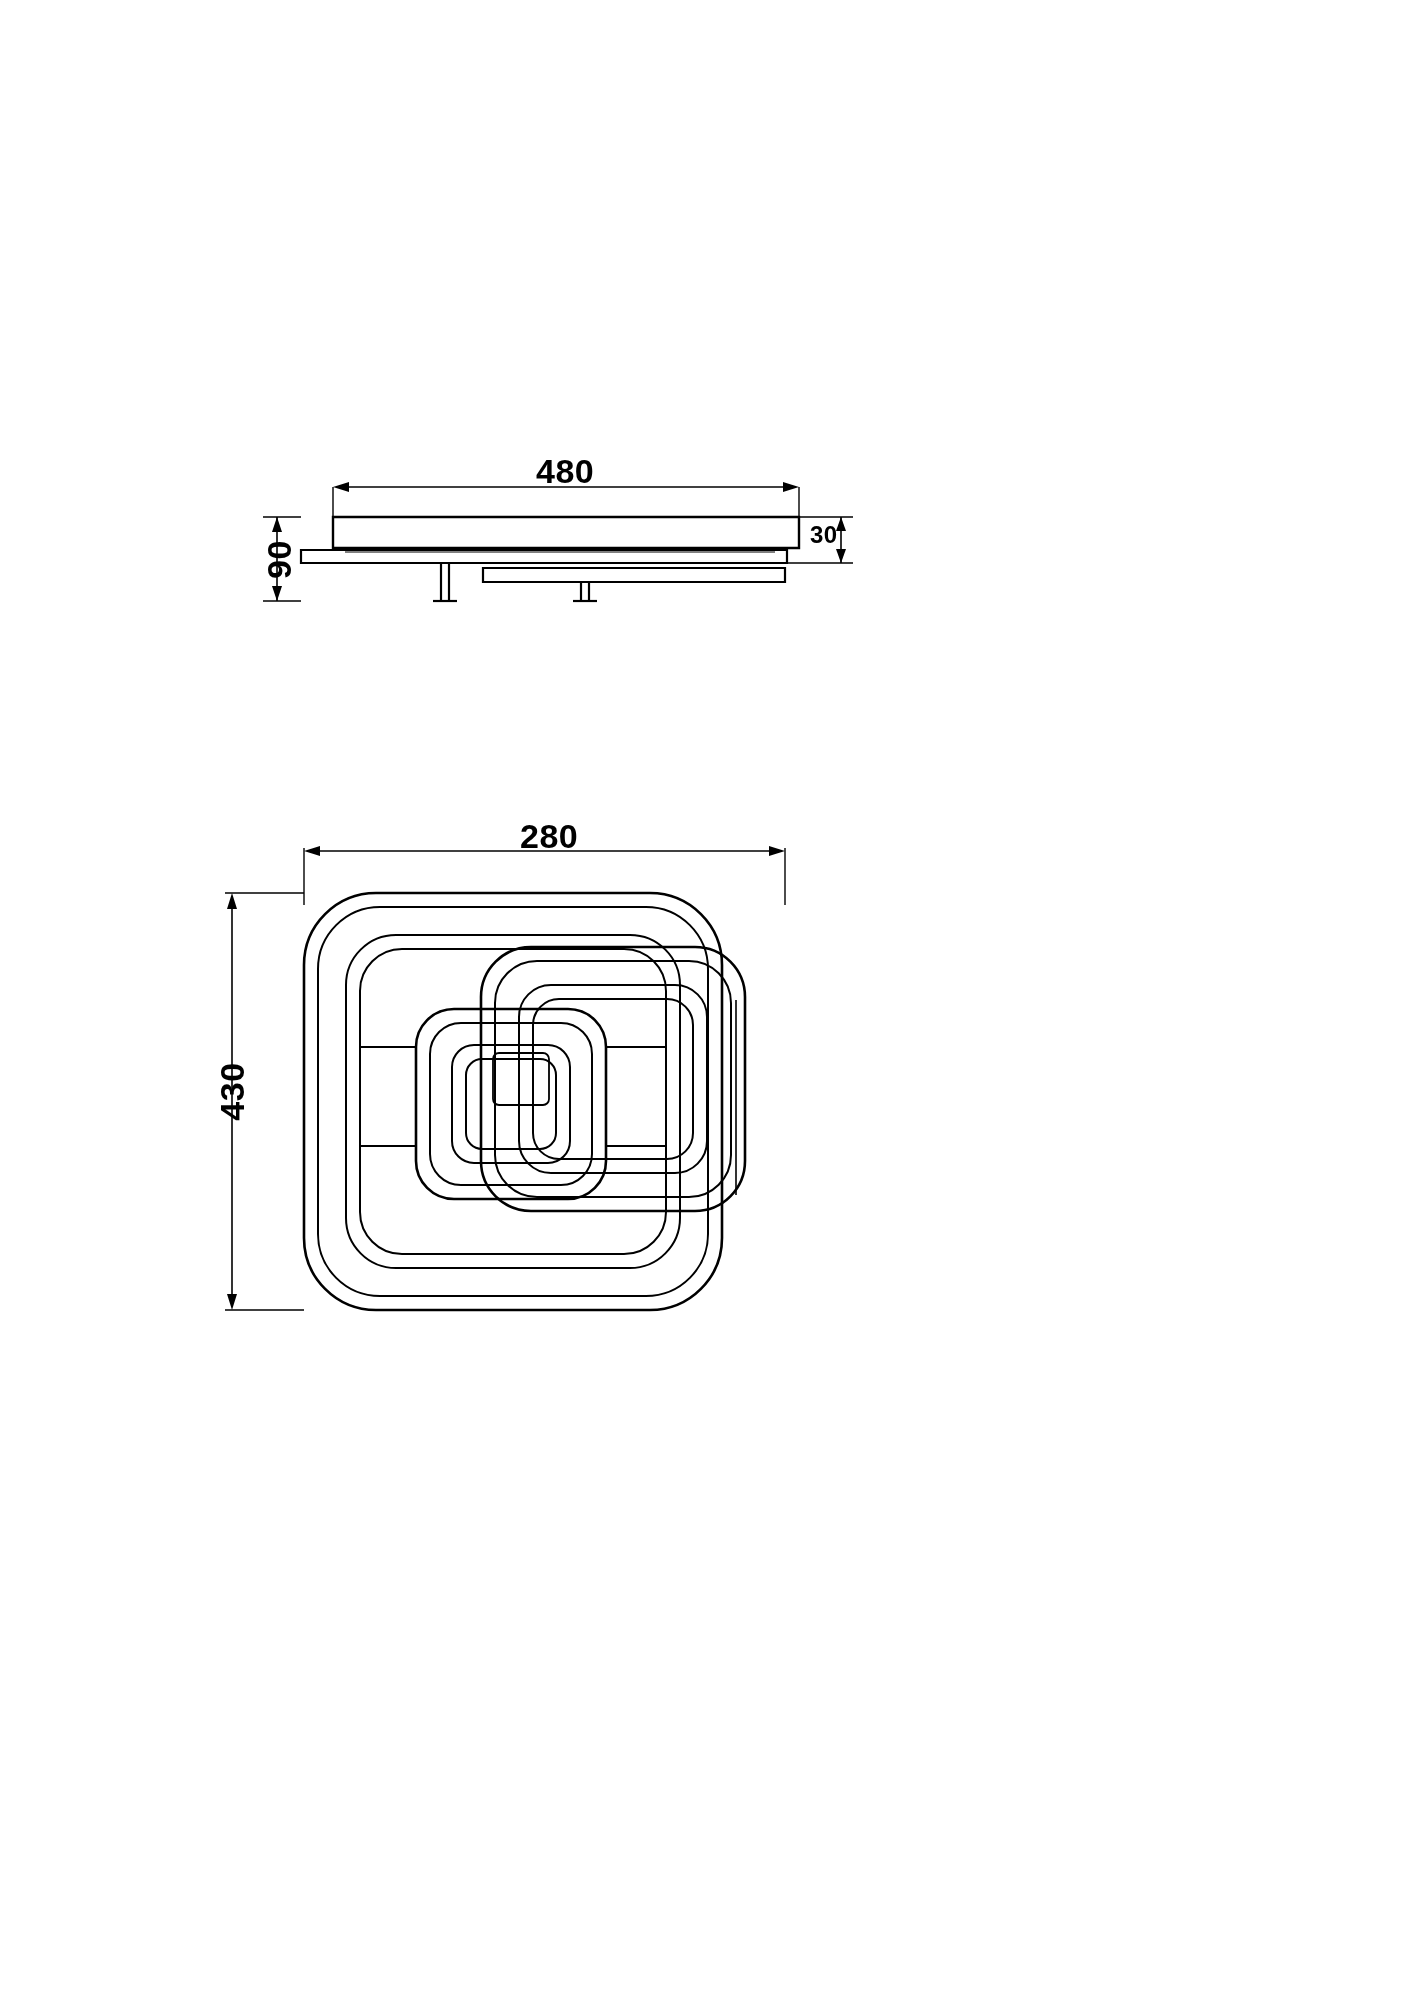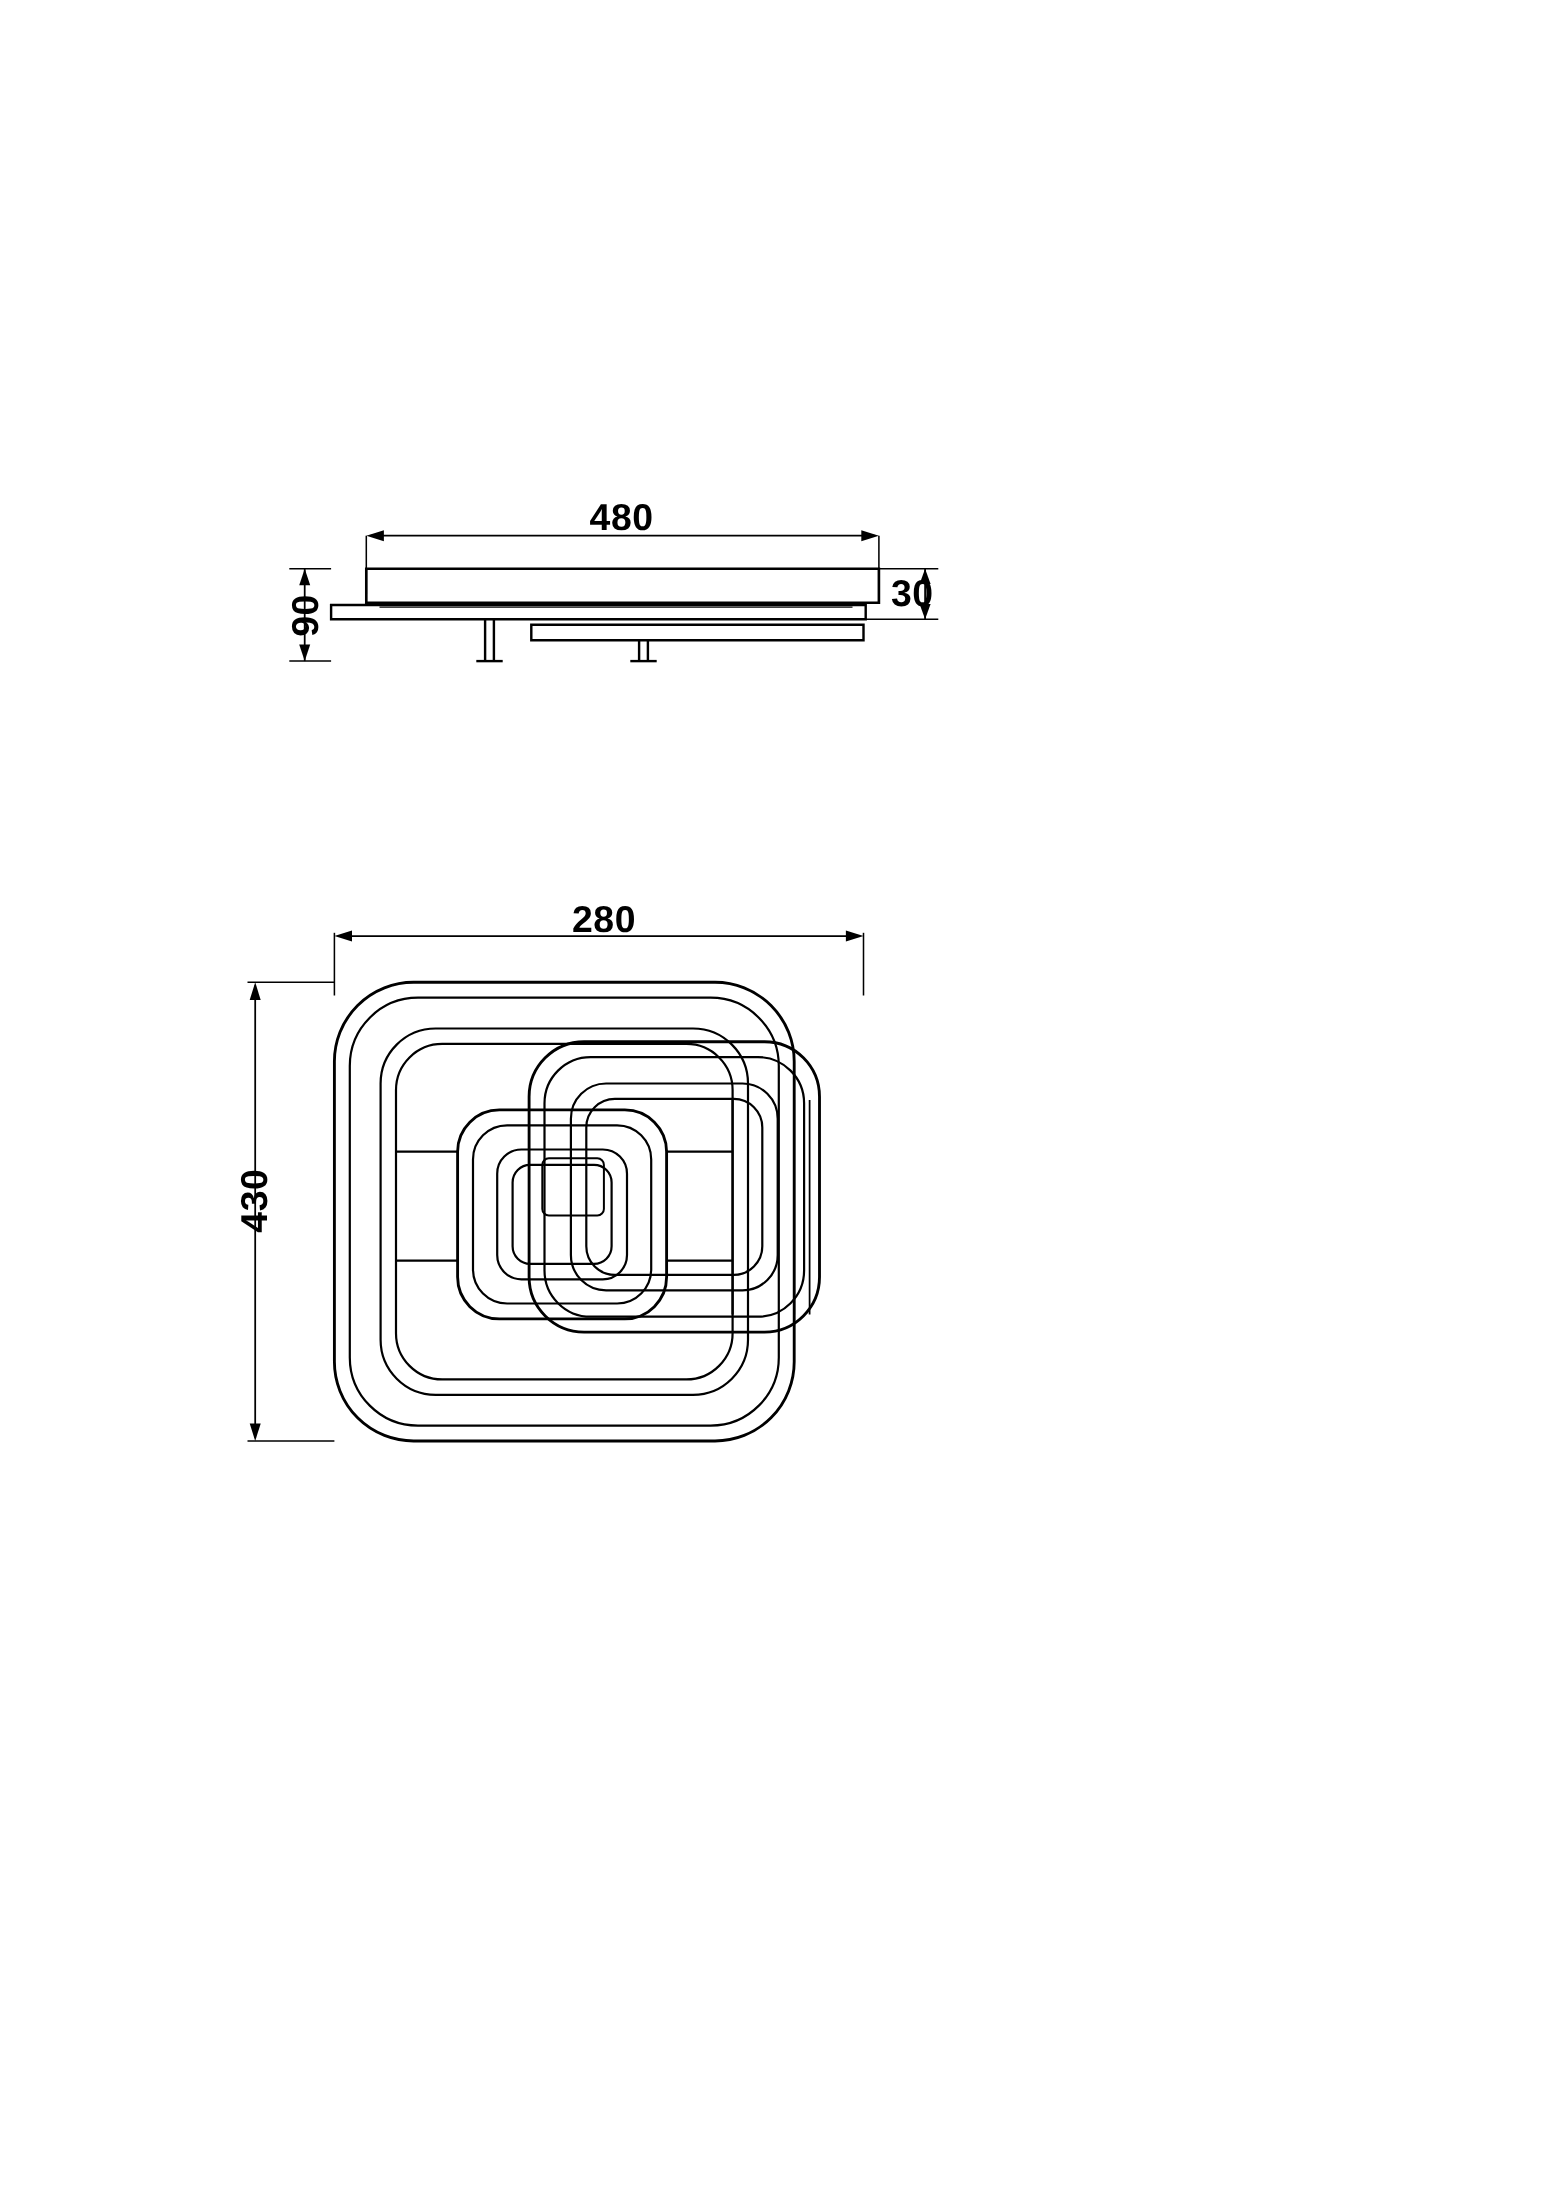--- a/index.html
+++ b/index.html
@@ -34,21 +34,21 @@
     font-size: 34px;
   }
   .dim-v {
     font-size: 34px;
     transform-origin: center center;
   }
   .rot90 {
     transform: rotate(-90deg);
   }
   .small {
-    font-size: 34px;
+    font-size: 24px;
   }
 </style>
 </head>
 <body>
 
 <div id="sheet">
 
   <svg width="1414" height="2000" viewBox="0 0 1414 2000" xmlns="http://www.w3.org/2000/svg">
 
     <g stroke="#000" fill="none" stroke-width="2.2">

